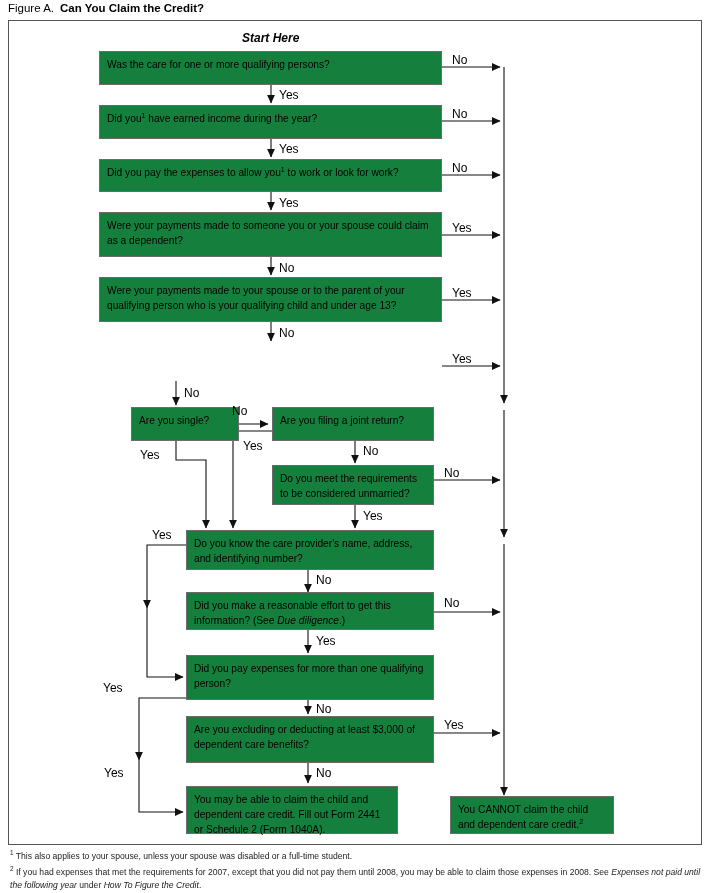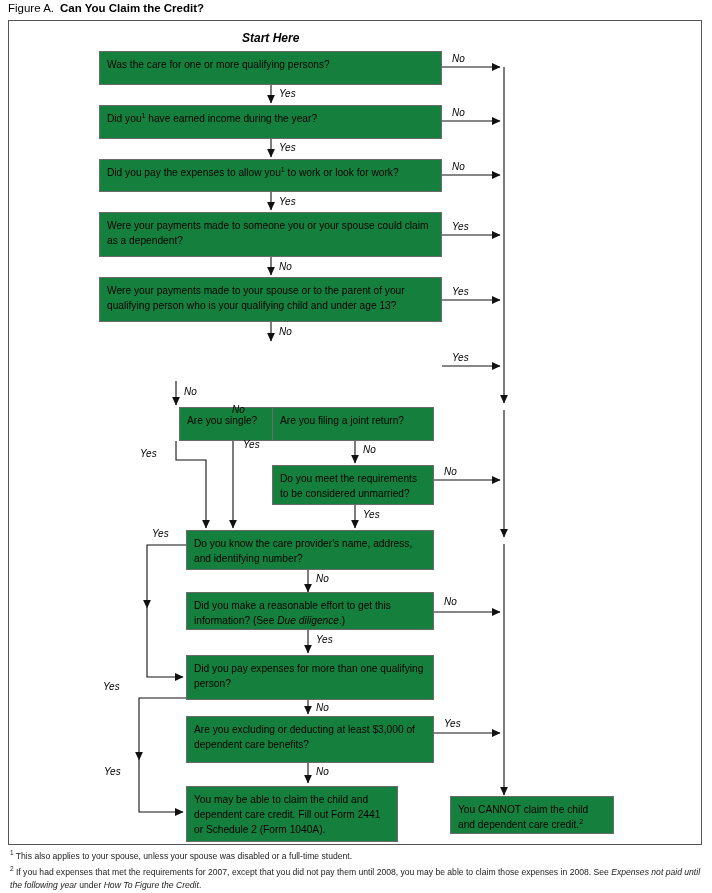--- a/index.html
+++ b/index.html
@@ -14,21 +14,21 @@
          border:1px solid #555;box-sizing:border-box;background:#fff;}
 
   .svg-layer{position:absolute;left:0;top:0;width:712px;height:893px;
              pointer-events:none;}
 
   .box{position:absolute;box-sizing:border-box;border:1px solid #6b6b6b;
        background:#15803d;font-size:10.2px;line-height:1.45;
        padding:6px 7px 0 7px;}
   .box sup{font-size:7px;vertical-align:super;line-height:0;}
 
-  .lbl{position:absolute;font-size:10px;font-style:italic;white-space:nowrap;}
+  .lbl{position:absolute;font-size:12px;white-space:nowrap;}
   .start{position:absolute;font-size:12px;font-style:italic;font-weight:bold;
          white-space:nowrap;}
 
   .fn{position:absolute;font-size:8.6px;line-height:1.5;color:#222;}
   .fn sup{font-size:6.4px;vertical-align:super;line-height:0;}
   .fn i{font-style:italic;}
 </style>
 </head>
 <body>
 
@@ -112,21 +112,21 @@
 
   <div class="box" style="left:99px;top:212px;width:343px;height:45px;">
     <span>Were your payments made to someone you or your spouse could claim as a dependent?</span>
   </div>
 
   <div class="box" style="left:99px;top:277px;width:343px;height:45px;">
     <span>Were your payments made to your spouse or to the parent of your qualifying person who is your qualifying child and under age 13?</span>
   </div>
 
 
-  <div class="box" style="left:131px;top:407px;width:108px;height:34px;margin-left:48px;">
+  <div class="box" style="left:131px;top:407px;width:108px;height:34px;">
     <span>Are you single?</span>
   </div>
 
   <div class="box" style="left:272px;top:407px;width:162px;height:34px;">
     <span>Are you filing a joint return?</span>
   </div>
 
   <div class="box" style="left:272px;top:465px;width:162px;height:40px;">
     <span>Do you meet the requirements to be considered unmarried?</span>
   </div>
@@ -140,21 +140,21 @@
   </div>
 
   <div class="box" style="left:186px;top:655px;width:248px;height:45px;">
     <span>Did you pay expenses for more than one qualifying person?</span>
   </div>
 
   <div class="box" style="left:186px;top:716px;width:248px;height:47px;">
     <span>Are you excluding or deducting at least $3,000 of dependent care benefits?</span>
   </div>
 
-  <div class="box" style="left:186px;top:786px;width:212px;height:56px;">
+  <div class="box" style="left:186px;top:786px;width:212px;height:48px;">
     <span>You may be able to claim the child and dependent care credit. Fill out Form 2441 or Schedule 2 (Form 1040A).</span>
   </div>
 
   <div class="box" style="left:450px;top:796px;width:164px;height:38px;">
     <span>You CANNOT claim the child and dependent care credit.</span><sup>2</sup>
   </div>
 
   <div class="lbl" style="left:452px;top:53px;">No</div>
   <div class="lbl" style="left:279px;top:88px;">Yes</div>
 

